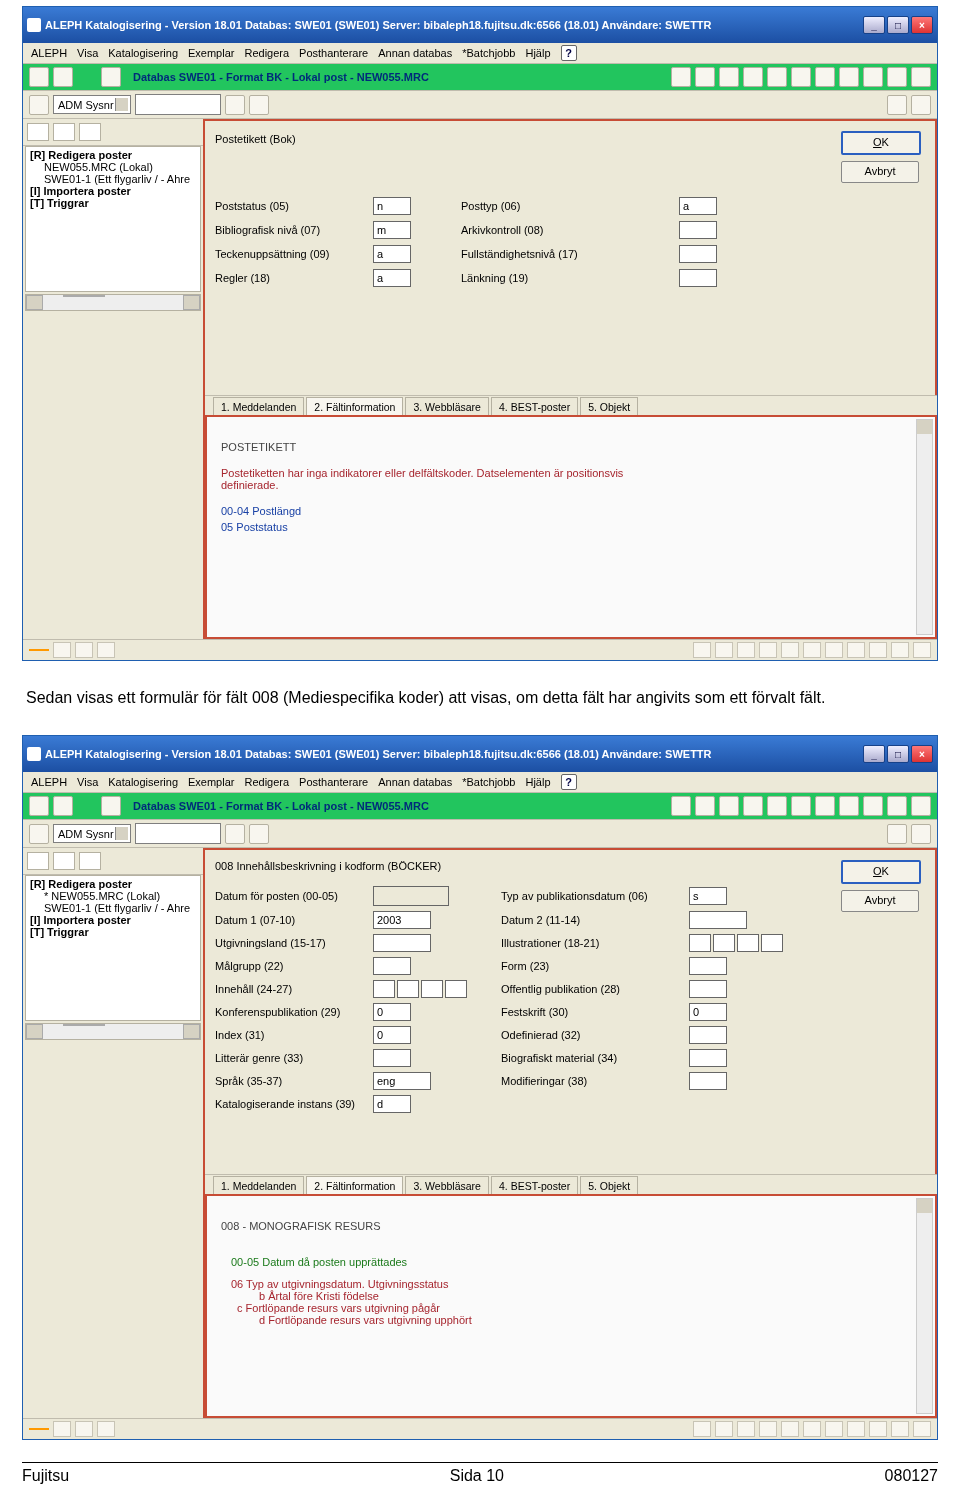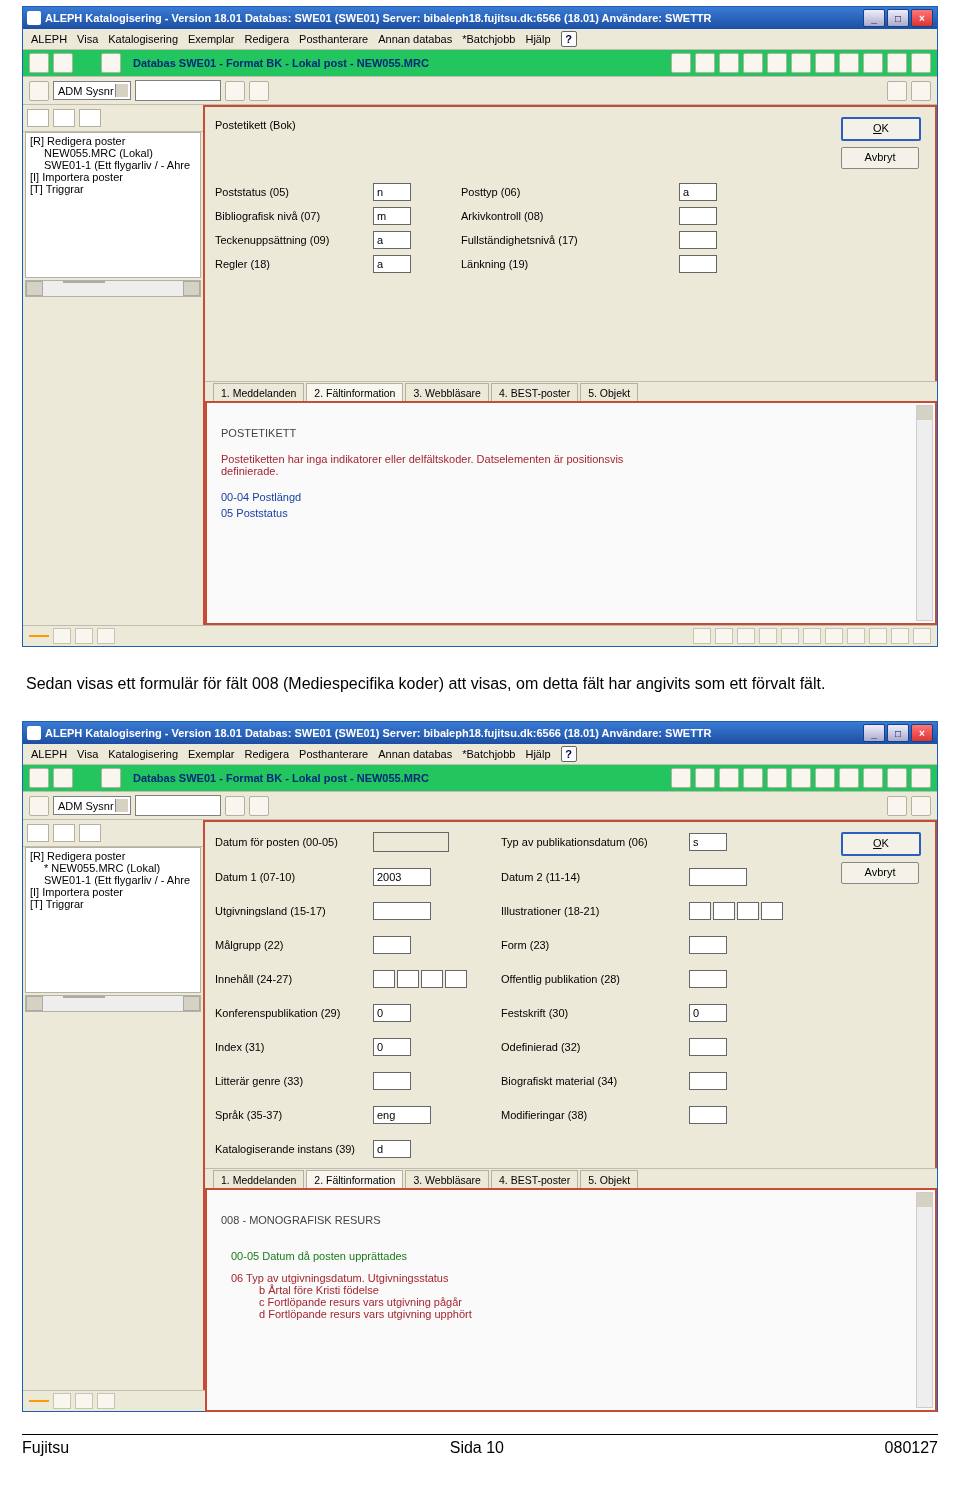--- a/index.html
+++ b/index.html
@@ -1,49 +1,49 @@
 <!DOCTYPE html>
 <html><head>
 <meta charset="utf-8">
 <style>
   body{margin:0;font-family:Arial,Helvetica,sans-serif;font-size:11px;background:#fff;color:#000}
   .page{width:960px;margin:0 auto;box-sizing:border-box;padding:0 22px 20px}
   
   .win{border:1px solid #1f5fb0;background:#ece9d8;margin-top:6px}
-  .titlebar{display:flex;align-items:center;background:linear-gradient(#3a7bd5,#1c4fa3);color:#fff;height:22px;padding:0 4px;font-weight:bold;font-size:11px}
+  .titlebar{display:flex;align-items:center;background:linear-gradient(#3a7bd5,#1c4fa3);color:#fff;height:36px;padding:0 4px;font-weight:bold;font-size:11px}
   .titlebar .icon{width:14px;height:14px;background:#fff;border-radius:2px;margin-right:4px;display:inline-block;position:relative}
   .titlebar .spacer{flex:1}
   .winbtn{width:20px;height:16px;margin-left:2px;background:linear-gradient(#eef,#aac);border:1px solid #164189;border-radius:2px;display:flex;align-items:center;justify-content:center;font-size:10px;color:#003;font-weight:bold}
   .winbtn.close{background:linear-gradient(#f77,#d33);color:#fff}
   .menubar{display:flex;align-items:center;gap:10px;background:#ece9d8;padding:2px 8px;border-bottom:1px solid #c0bcae;font-size:11px}
   .menubar .help{width:14px;height:14px;border:1px solid #666;border-radius:2px;display:inline-flex;align-items:center;justify-content:center;font-weight:bold;color:#004;background:#fff}
   .toolbar{display:flex;align-items:center;gap:4px;background:#22c55e;padding:3px 6px;border-bottom:1px solid #c0bcae;font-size:11px}
   .tbtn{width:18px;height:18px;border:1px solid #b5b1a1;background:#f8f6ef;border-radius:2px}
   .toolbar .dbtitle{color:#002b7a;font-weight:bold;margin:0 8px}
   .toolbar2{display:flex;align-items:center;gap:4px;background:#ece9d8;padding:3px 6px;border-bottom:1px solid #c0bcae}
   .dropdown{border:1px solid #7f7f7f;background:#fff;height:17px;padding:0 16px 0 4px;font-size:11px;display:inline-flex;align-items:center;position:relative}
   .dropdown::after{content:"";position:absolute;right:2px;top:2px;width:12px;height:13px;background:#d6d2c3;border-left:1px solid #888}
   .tinput{border:1px solid #7f7f7f;background:#fff;height:17px;font-size:11px}
   .body2{display:flex;height:520px}
   .sidebar{width:180px;border-right:2px solid #c74c35;background:#ece9d8;display:flex;flex-direction:column}
   .tabicons{display:flex;gap:4px;padding:4px;border-bottom:1px solid #c0bcae}
   .tabicons .ti{width:20px;height:16px;border:1px solid #b5b1a1;background:#fff}
   .tree{background:#fff;border:1px solid #b5b1a1;margin:0 2px;height:140px;overflow:hidden;font-size:11px;padding:2px}
   .tree .n0{margin-left:2px}
   .tree .n1{margin-left:16px}
-  .tree .bold{font-weight:normal}
+  .tree .bold{font-weight:bold}
   .hscroll{height:15px;border:1px solid #b5b1a1;background:#eee;margin:2px;display:flex}
   .hscroll .btn{width:15px;background:#d6d2c3;border:1px solid #aaa}
   .hscroll .track{flex:1;background:#eee}
   .hscroll .thumb{width:40px;background:#c5c2b3;border:1px solid #aaa;margin:0 20px}
   .main{flex:1;display:flex;flex-direction:column}
   .formarea{flex:1;background:#ece9d8;border:2px solid #c74c35;border-bottom:none;border-left:none;padding:12px 10px;position:relative}
   .formtitle{font-size:11px;margin-bottom:22px}
   .formgrid{display:grid;grid-template-columns:150px 80px 210px 80px;gap:6px 8px;font-size:11px;align-items:center}
-  .formgrid2{display:grid;grid-template-columns:150px 120px 180px 120px;gap:16px 8px;font-size:11px;align-items:center}
+  .formgrid2{display:grid;grid-template-columns:150px 120px 180px 120px;gap:5px 8px;font-size:11px;align-items:center}
   .finput{border:1px solid #666;height:16px;width:30px;background:#fff;font-size:11px;padding:0 3px}
   .finputmed{border:1px solid #666;height:16px;width:50px;background:#fff;font-size:11px;padding:0 3px}
   .finputlong{border:1px solid #666;height:16px;width:70px;background:#ece9d8;font-size:11px}
   .multibox{display:flex;gap:2px}
   .multibox .b{border:1px solid #666;height:16px;width:20px;background:#fff}
   .btncol{position:absolute;right:14px;top:10px;display:flex;flex-direction:column;gap:6px}
   .xpbtn{width:76px;height:20px;border:1px solid #888;background:#f4f2e8;border-radius:2px;font-size:11px;text-align:center;line-height:18px}
   .xpbtn.primary{border:2px solid #2a5fc0}
   .tabs{display:flex;align-items:flex-end;padding:0 8px;background:#ece9d8;font-size:10.5px;border-top:1px solid #c0bcae}
   .tab{padding:3px 7px;border:1px solid #b5b1a1;border-bottom:none;background:#ece9d8;margin-right:2px;position:relative;top:1px}
@@ -299,20 +299,21 @@
             <div class="btn"></div>
       </div>
     </div>
 
     <div class="main">
       <div class="formarea">
         <div class="btncol">
           <div class="xpbtn primary"><u>O</u>K</div>
           <div class="xpbtn"><span>Avbryt</span></div>
         </div>
+        <div class="formtitle">008 Innehållsbeskrivning i kodform (BÖCKER)</div>
         <div class="formgrid2" id="form2grid">
               <span>Datum för posten (00-05)</span>
               <input class="finputlong" style="">
               <span>Typ av publikationsdatum (06)</span>
               <input class="finput" value="s" style="">
               <span>Datum 1 (07-10)</span>
               <input class="finputmed" value="2003" style="">
               <span>Datum 2 (11-14)</span>
               <input class="finputmed" style="">
               <span>Utgivningsland (15-17)</span>
@@ -370,21 +371,21 @@
       <div class="infoarea">
         <div class="vscroll">
               <div class="up"></div>
             </div>
         <div class="info-h">008 - MONOGRAFISK RESURS</div>
         <div style="height:10px"></div>
         <div class="green" style="margin-left:10px">00-05   Datum då posten upprättades</div>
         <div style="height:10px"></div>
         <div class="red" style="margin-left:10px">06     Typ av utgivningsdatum. Utgivningsstatus</div>
         <div class="red" style="margin-left:38px">b  Årtal före Kristi födelse</div>
-        <div class="red" style="margin-left:38px">c  Fortlöpande resurs vars utgivning pågår</div>
+        <div class="red" style="margin-left:16px">c  Fortlöpande resurs vars utgivning pågår</div>
         <div class="red" style="margin-left:38px">d  Fortlöpande resurs vars utgivning upphört</div>
       </div>
     </div>
   </div>
 
   <div class="statusbar">
     <span class="progress"></span>
     <span class="sb"></span>
     <span class="sb"></span>
     <span class="sb"></span>

